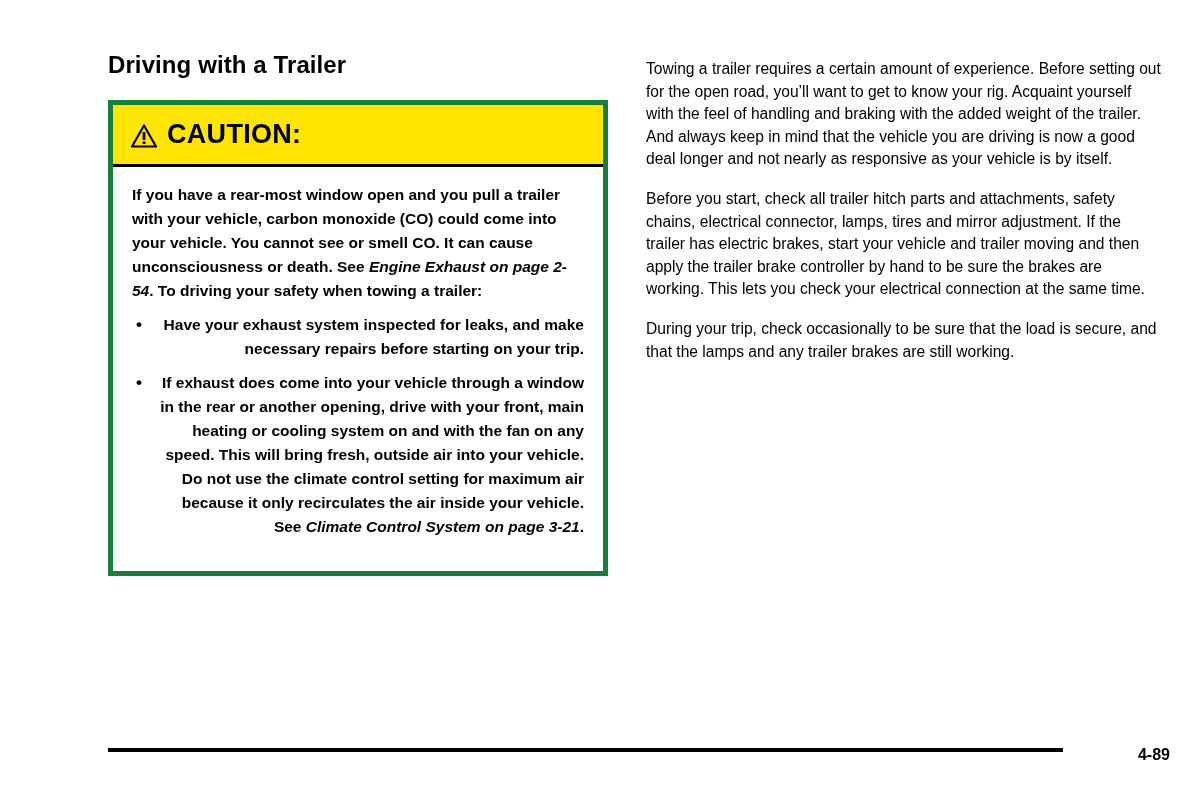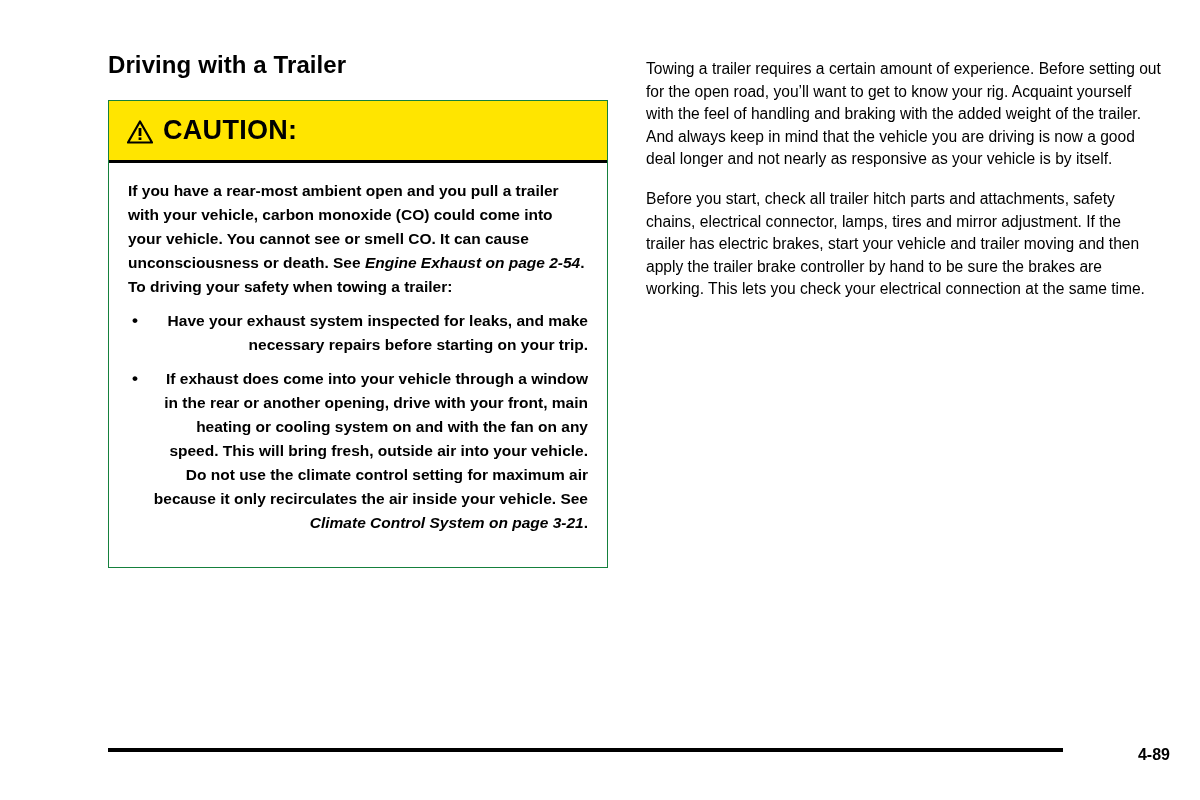--- a/index.html
+++ b/index.html
@@ -35,21 +35,21 @@
 
   .page-title {
     font-size: 24px;
     font-weight: bold;
     letter-spacing: 0.1px;
     margin: 0 0 22px 0;
     line-height: 1.1;
   }
 
   .caution-box {
-    border: 1px solid #15803d;
+    border: 5px solid #15803d;
     width: 500px;
     box-sizing: border-box;
     background: #ffffff;
   }
 
   .caution-header {
     background: #FFE500;
     border-bottom: 3px solid #000000;
     height: 62px;
     display: flex;
@@ -161,32 +161,33 @@
           <svg viewBox="0 0 26 24" width="26" height="24" aria-hidden="true">
             <polygon points="13,1.5 25,22.5 1,22.5" fill="none" stroke="#000000" stroke-width="2.2" stroke-linejoin="round"></polygon>
             <rect x="11.6" y="8" width="2.8" height="8" fill="#000000"></rect>
             <rect x="11.6" y="17.4" width="2.8" height="2.6" fill="#000000"></rect>
           </svg>
         </span>
         <span class="caution-label">CAUTION:</span>
       </div>
 
       <div class="caution-body">
-        <p><span>If you have a rear-most ambient open and you pull a trailer with your vehicle, carbon monoxide (CO) could come into your vehicle. You cannot see or smell CO. It can cause unconsciousness or death. See </span><em>Engine Exhaust on page 2-54</em><span>. To driving your safety when towing a trailer:</span></p>
+        <p><span>If you have a rear-most window open and you pull a trailer with your vehicle, carbon monoxide (CO) could come into your vehicle. You cannot see or smell CO. It can cause unconsciousness or death. See </span><em>Engine Exhaust on page 2-54</em><span>. To driving your safety when towing a trailer:</span></p>
 
         <ul class="caution-list">
           <li><span>Have your exhaust system inspected for leaks, and make necessary repairs before starting on your trip.</span></li>
           <li><span>If exhaust does come into your vehicle through a window in the rear or another opening, drive with your front, main heating or cooling system on and with the fan on any speed. This will bring fresh, outside air into your vehicle. Do not use the climate control setting for maximum air because it only recirculates the air inside your vehicle. See </span><em>Climate Control System on page 3-21</em><span>.</span></li>
         </ul>
       </div>
 
     </div>
   </div>
 
   <div class="right-col">
     <p>Towing a trailer requires a certain amount of experience. Before setting out for the open road, you’ll want to get to know your rig. Acquaint yourself with the feel of handling and braking with the added weight of the trailer. And always keep in mind that the vehicle you are driving is now a good deal longer and not nearly as responsive as your vehicle is by itself.</p>
     <p>Before you start, check all trailer hitch parts and attachments, safety chains, electrical connector, lamps, tires and mirror adjustment. If the trailer has electric brakes, start your vehicle and trailer moving and then apply the trailer brake controller by hand to be sure the brakes are working. This lets you check your electrical connection at the same time.</p>
+    <p>During your trip, check occasionally to be sure that the load is secure, and that the lamps and any trailer brakes are still working.</p>
   </div>
 
   <div class="footer-rule"></div>
   <div class="footer-page">4-89</div>
 
 </div>
 
 </body></html>

